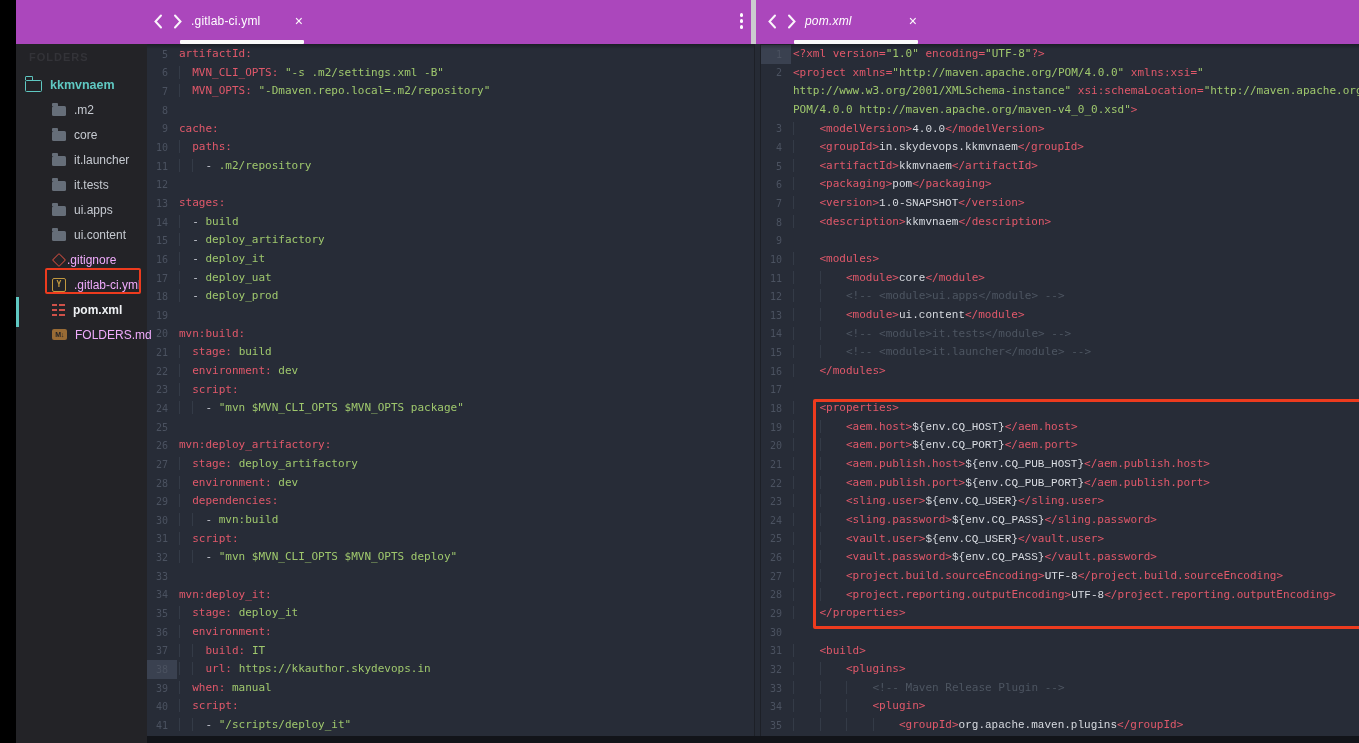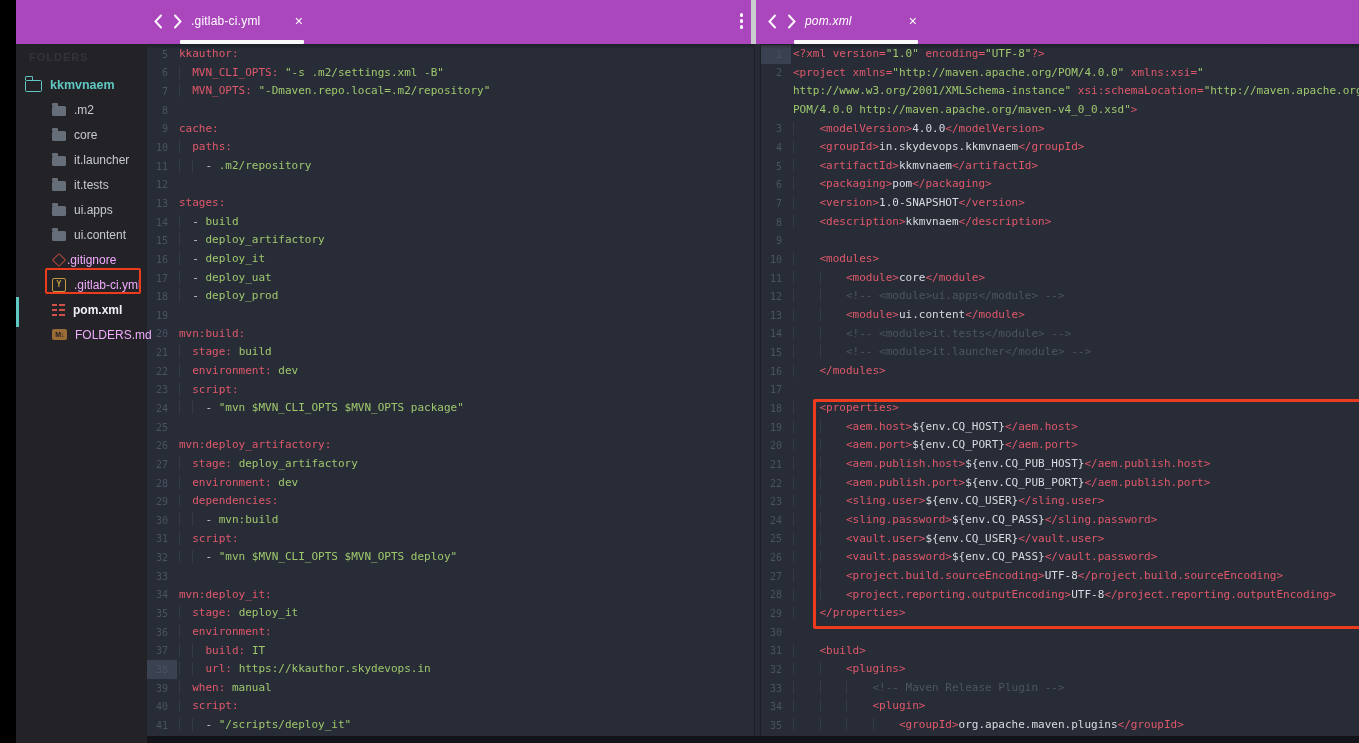--- a/index.html
+++ b/index.html
@@ -61,21 +61,21 @@
   .row{height:18.65px;display:flex;align-items:center;}
   .ln{flex:none;width:30px;padding-right:9px;box-sizing:border-box;text-align:right;
       font-family:"DejaVu Sans Mono",monospace;font-size:10px;color:#4b5260;align-self:stretch;
       display:flex;align-items:center;justify-content:flex-end;}
   .ln.cur{background:#3a4150;}
   .code{flex:1;margin-left:2px;white-space:pre;font-family:"DejaVu Sans Mono",monospace;
       font-size:11px;line-height:18.65px;overflow:hidden;}
   .ind{box-shadow:inset 1px 0 0 #343b47;}
   .tk-k{color:#e0586a;}
   .tk-s{color:#9fc86d;}
-  .tk-t{color:#d8dbe1;}
+  .tk-t{color:#d8dbe1;font-family:Liberation Mono, monospace;}
   .tk-c{color:#4d5561;text-align:right;}
   .tk-p{color:#c6cad2;}
   .code-annot{left:797px;top:399px;width:555px;height:224px;}
 
   .v-divider{position:absolute;left:738px;top:44px;width:7px;height:699px;background:#262b35;
       border-left:1px solid #1d2027;border-right:1px solid #1d2027;box-sizing:border-box;z-index:4;cursor:col-resize;}
   .scrollbar{position:absolute;left:1346px;top:44px;width:13px;height:699px;background:#1f242c;z-index:4;}
   .scroll-thumb{position:absolute;left:2px;top:3px;width:9px;height:275px;background:#333a45;border-radius:4px;}
   .bottom-bar{position:absolute;left:131px;top:736px;width:1228px;height:7px;background:#121419;z-index:4;}
 </style>
@@ -184,21 +184,21 @@
           <span class="sb-label">FOLDERS.md</span>
         </div>
       </div>
     <div class="active-bar"></div>
     <div class="annot sb-annot"></div>
   </aside>
 
   <section class="editor" id="ed-left">
       <div class="row">
         <span class="ln">5</span>
-        <span class="code"><span class="tk-k">kkauthor:</span></span>
+        <span class="code"><span class="tk-k">artifactId:</span></span>
       </div>
       <div class="row">
         <span class="ln">6</span>
         <span class="code"><span class="ind">  </span><span class="tk-k">MVN_CLI_OPTS:</span><span class="tk-w"> </span><span class="tk-s">"-s .m2/settings.xml -B"</span></span>
       </div>
       <div class="row">
         <span class="ln">7</span>
         <span class="code"><span class="ind">  </span><span class="tk-k">MVN_OPTS:</span><span class="tk-w"> </span><span class="tk-s">"-Dmaven.repo.local=.m2/repository"</span></span>
       </div>
       <div class="row">

